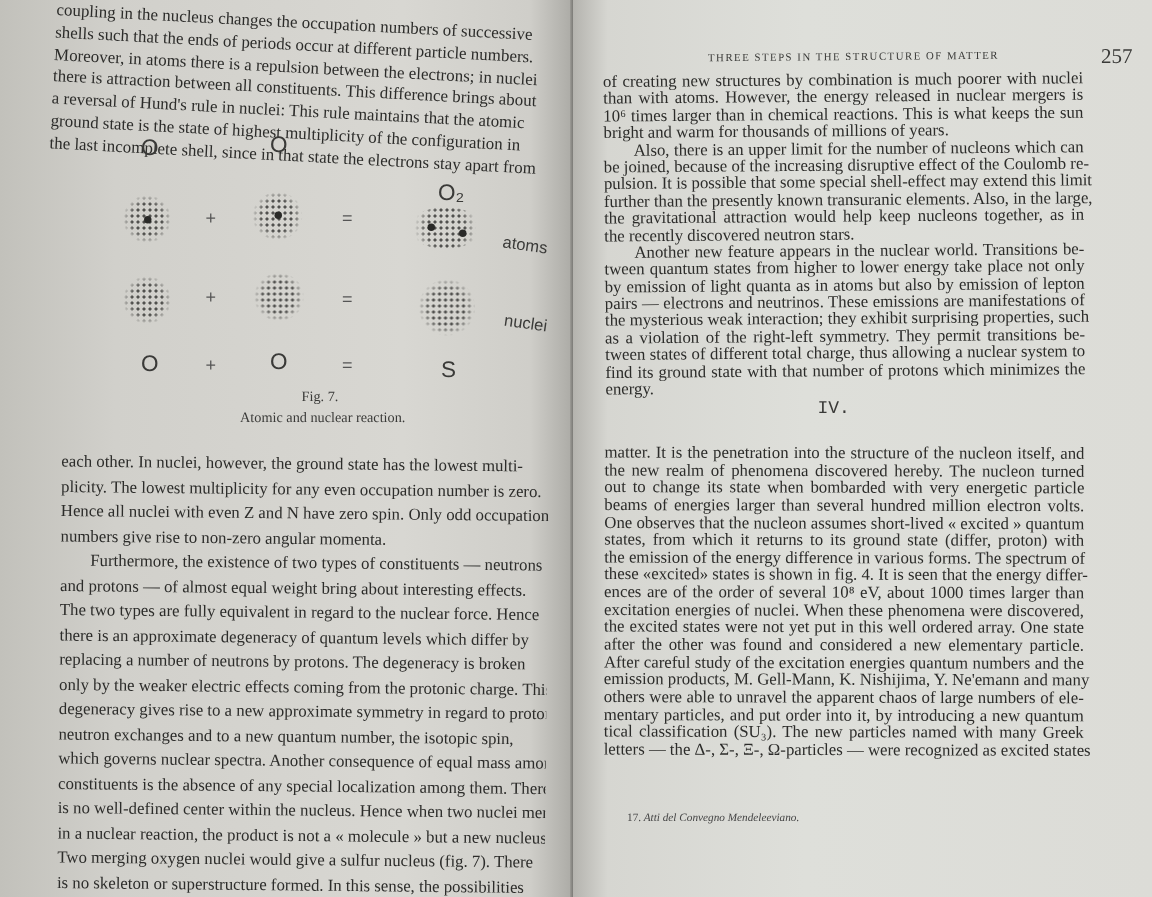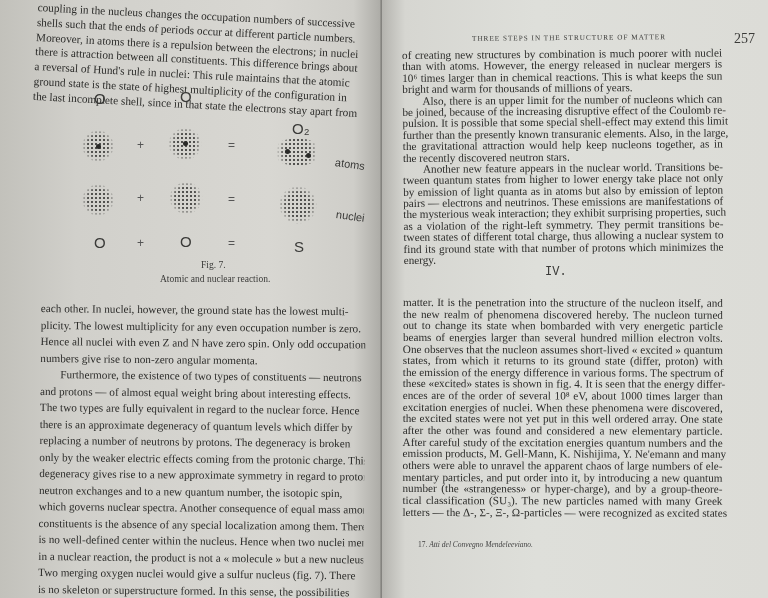--- a/index.html
+++ b/index.html
@@ -214,21 +214,20 @@
       <div class="line">the emission of the energy difference in various forms. The spectrum of</div>
       <div class="line">these «excited» states is shown in fig. 4. It is seen that the energy differ-</div>
       <div class="line">ences are of the order of several 10⁸ eV, about 1000 times larger than</div>
       <div class="line">excitation energies of nuclei. When these phenomena were discovered,</div>
       <div class="line">the excited states were not yet put in this well ordered array. One state</div>
       <div class="line">after the other was found and considered a new elementary particle.</div>
       <div class="line">After careful study of the excitation energies quantum numbers and the</div>
       <div class="line">emission products, M. Gell-Mann, K. Nishijima, Y. Ne'emann and many</div>
       <div class="line">others were able to unravel the apparent chaos of large numbers of ele-</div>
       <div class="line">mentary particles, and put order into it, by introducing a new quantum</div>
-      <div class="line">number (the «strangeness» or hyper-charge), and by a group-theore-</div>
       <div class="line">tical classification (SU₃). The new particles named with many Greek</div>
       <div class="line">letters — the Δ-, Σ-, Ξ-, Ω-particles — were recognized as excited states</div>
     </div>
 
     <div class="footer-note">
       <span class="num">17.</span>
       <span>Atti del Convegno Mendeleeviano.</span>
     </div>
   </div>
 </div>

